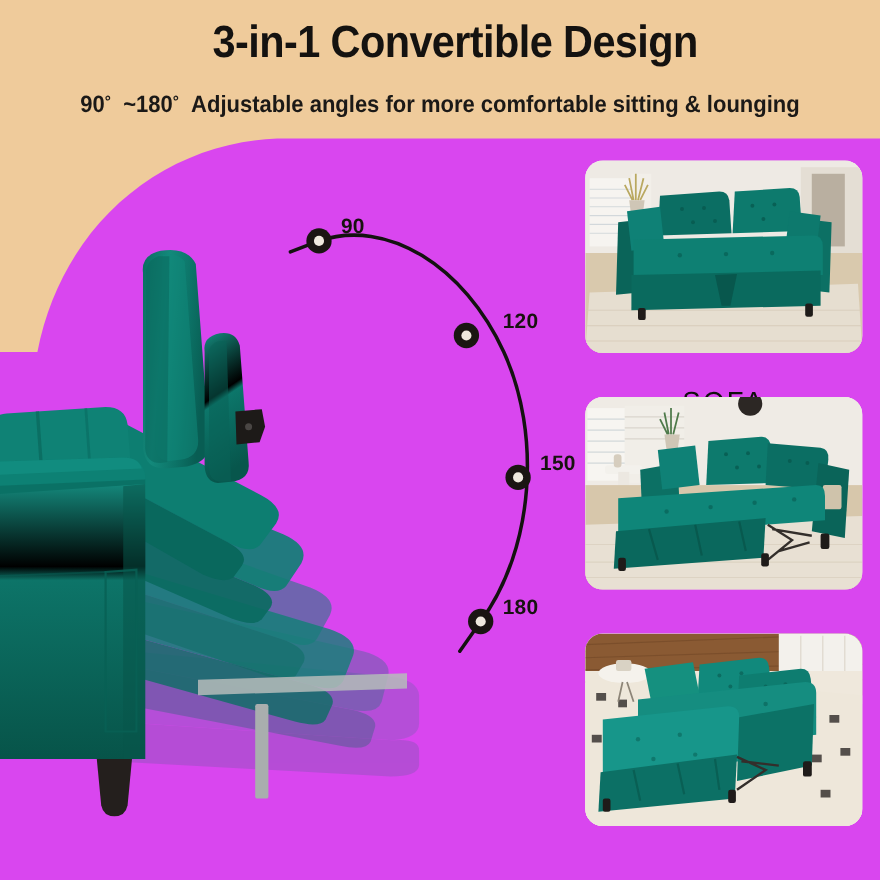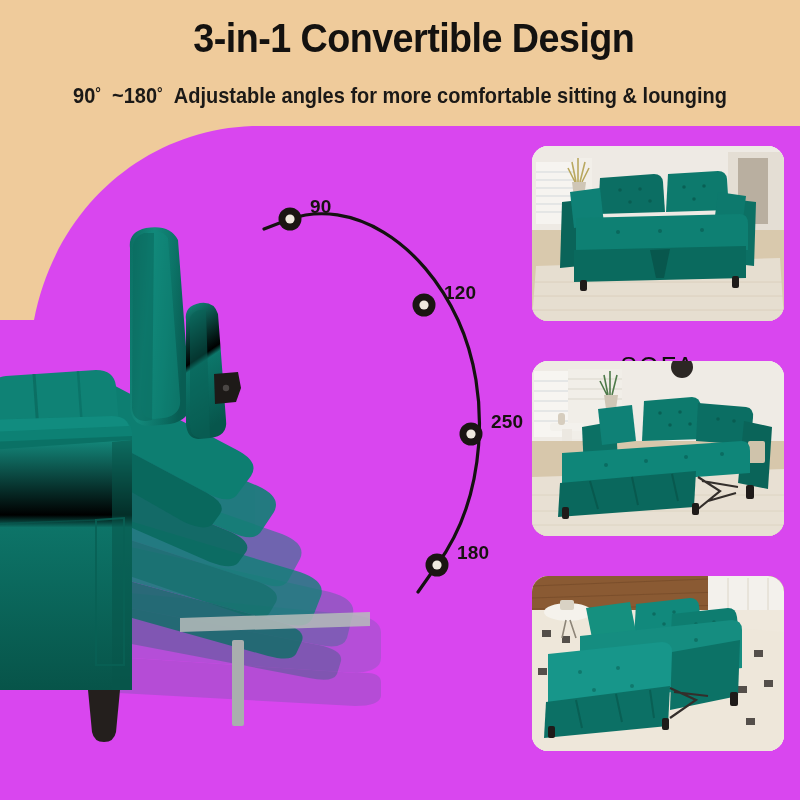--- a/index.html
+++ b/index.html
@@ -297,22 +297,22 @@
         <circle cx="231" cy="254" r="11.5" fill="#1a1512"></circle>
         <circle cx="231" cy="254" r="4.6" fill="#efe9de"></circle>
       </g>
       <g>
         <circle cx="197" cy="385" r="11.5" fill="#1a1512"></circle>
         <circle cx="197" cy="385" r="4.6" fill="#efe9de"></circle>
       </g>
     </svg>
 
     <div class="gauge-label" style="left:70px;  top:16px;">90</div>
-    <div class="gauge-label" style="left:204px; top:102px;">120</div>
-    <div class="gauge-label" style="left:251px; top:231px;">250</div>
+    <div class="gauge-label" style="left:217px; top:102px;">120</div>
+    <div class="gauge-label" style="left:251px; top:231px;">150</div>
     <div class="gauge-label" style="left:217px; top:362px;">180</div>
   </div>
 
   <div class="photo-col">
 
     <div class="photo-card" id="card-sofa">
       <div class="photo-frame">
         <svg width="252" height="175" viewBox="0 0 252 175">
           <rect x="0" y="0" width="252" height="175" fill="#ebe7e1"></rect>
           <rect x="0" y="0" width="252" height="95" fill="#eeeae4"></rect>

